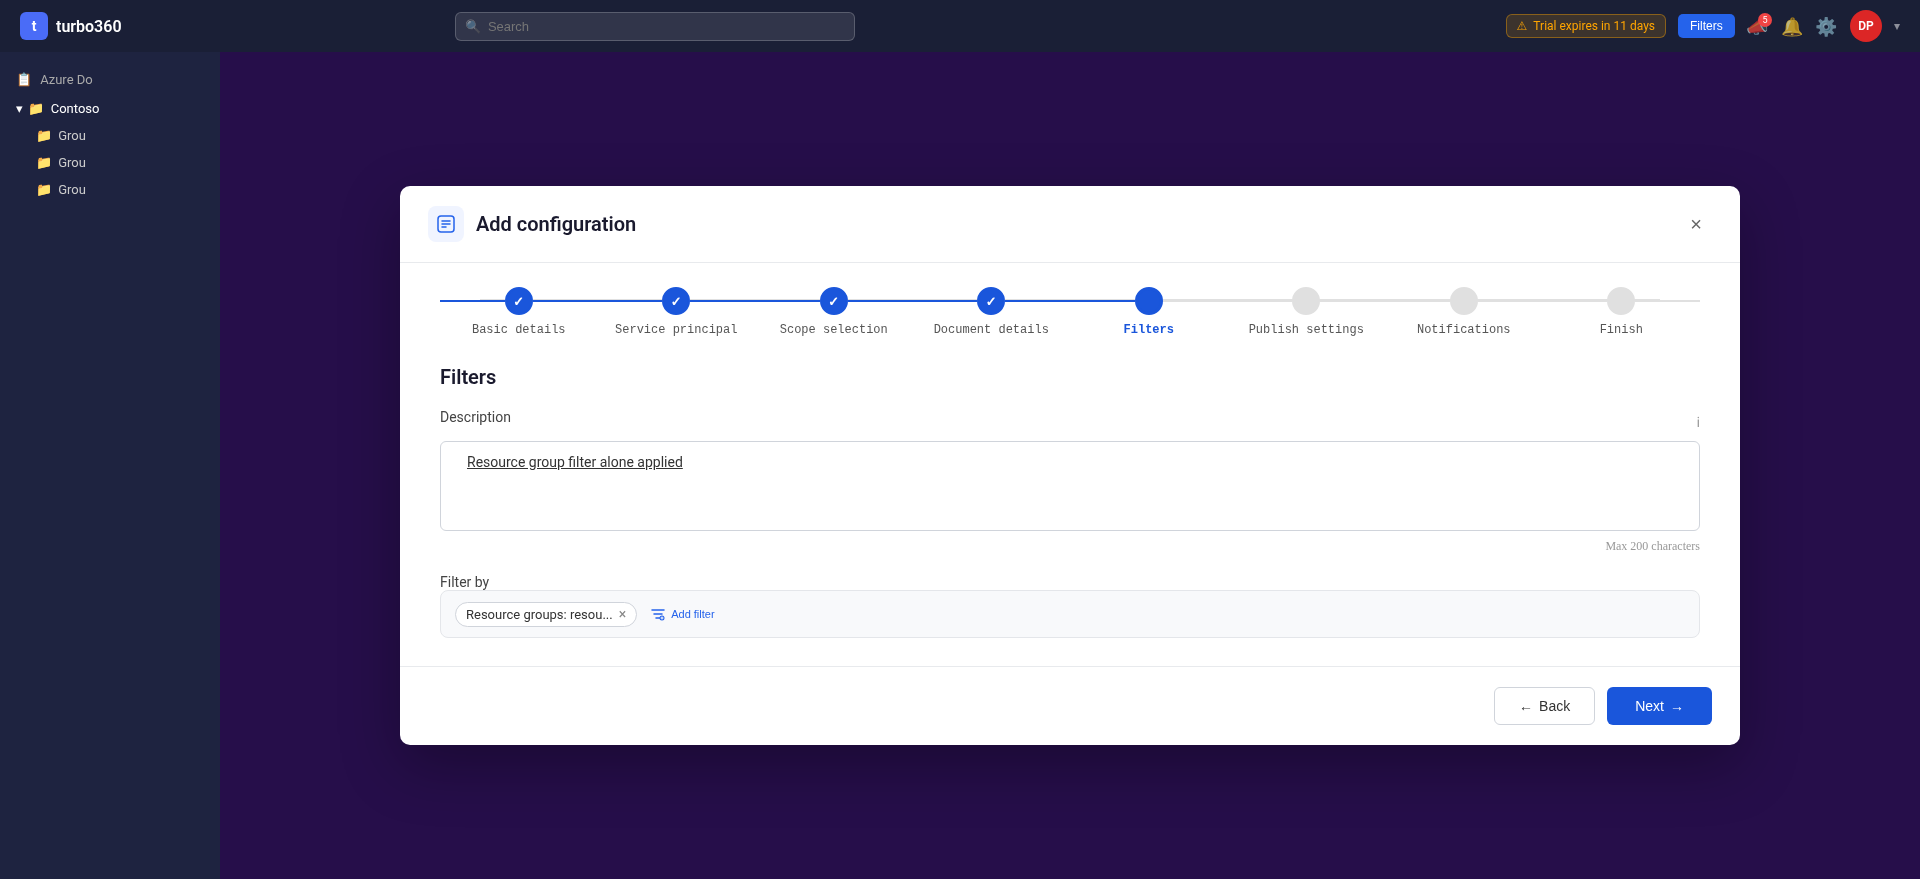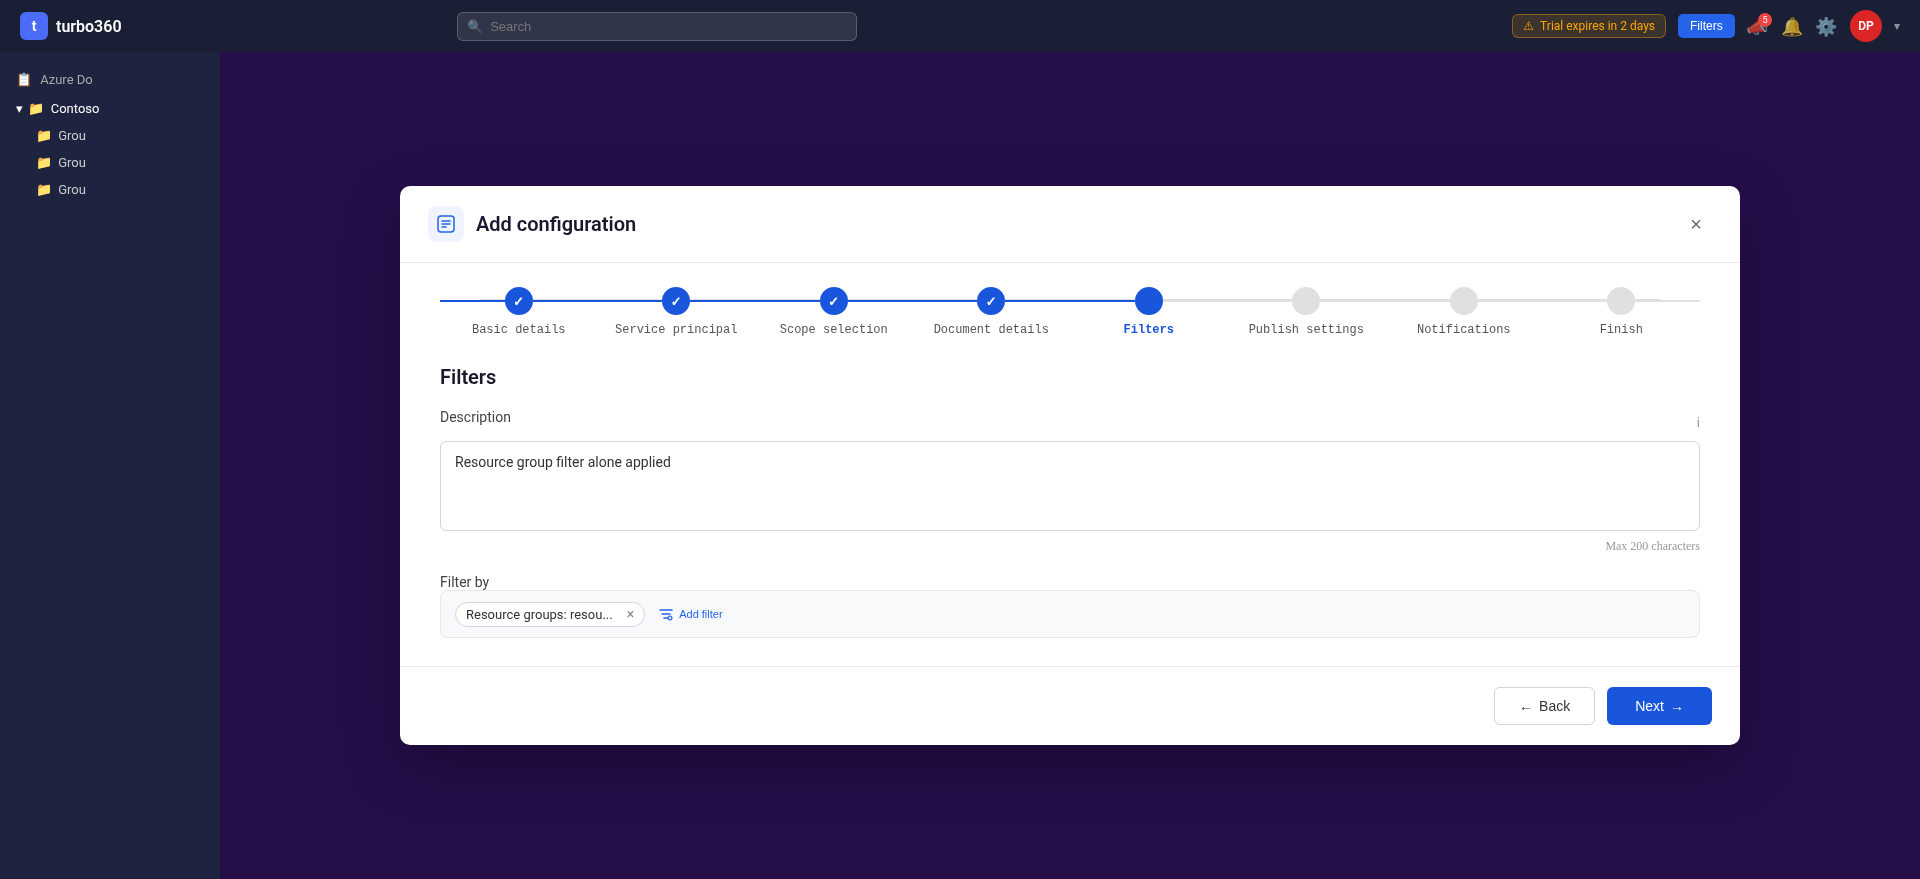--- a/index.html
+++ b/index.html
@@ -356,27 +356,28 @@
     .info-icon {
       color: #999;
       font-size: 14px;
       cursor: pointer;
     }
 
     .form-textarea {
       width: 100%;
       border: 1px solid #d0d4db;
       border-radius: 6px;
-      padding: 12px 14px;
+      padding: 12px 26px;
       font-size: 14px;
       color: #333;
       resize: none;
       outline: none;
       font-family: inherit;
       min-height: 90px;
+      text-decoration: underline;
     }
 
     .char-limit {
       text-align: right;
       font-size: 12px;
       color: #999;
       margin-top: 4px;
       font-family: Liberation Serif, serif;
     }
 
@@ -397,21 +398,21 @@
       display: flex;
       align-items: center;
       gap: 8px;
       flex-wrap: wrap;
       min-height: 48px;
     }
 
     .filter-chip {
       display: flex;
       align-items: center;
-      gap: 14px;
+      gap: 6px;
       background: white;
       border: 1px solid #d0d4db;
       border-radius: 20px;
       padding: 4px 10px;
       font-size: 13px;
       color: #333;
     }
 
     .chip-remove {
       color: #888;
@@ -491,21 +492,21 @@
     </div>
 
     <div class="nav-search">
       <span class="nav-search-icon">🔍</span>
       <input type="text" placeholder="Search" style="">
     </div>
 
     <div class="nav-right">
       <div class="trial-badge">
         <span>⚠</span>
-        <span>Trial expires in 2 days</span>
+        <span>Trial expires in 11 days</span>
       </div>
       <button class="upgrade-btn">Filters</button>
 
       <div class="nav-icon-btn" style="position:relative;">
         <span>📣</span>
         <span class="badge-dot">5</span>
       </div>
       <div class="nav-icon-btn">
         <span>🔔</span>
       </div>

